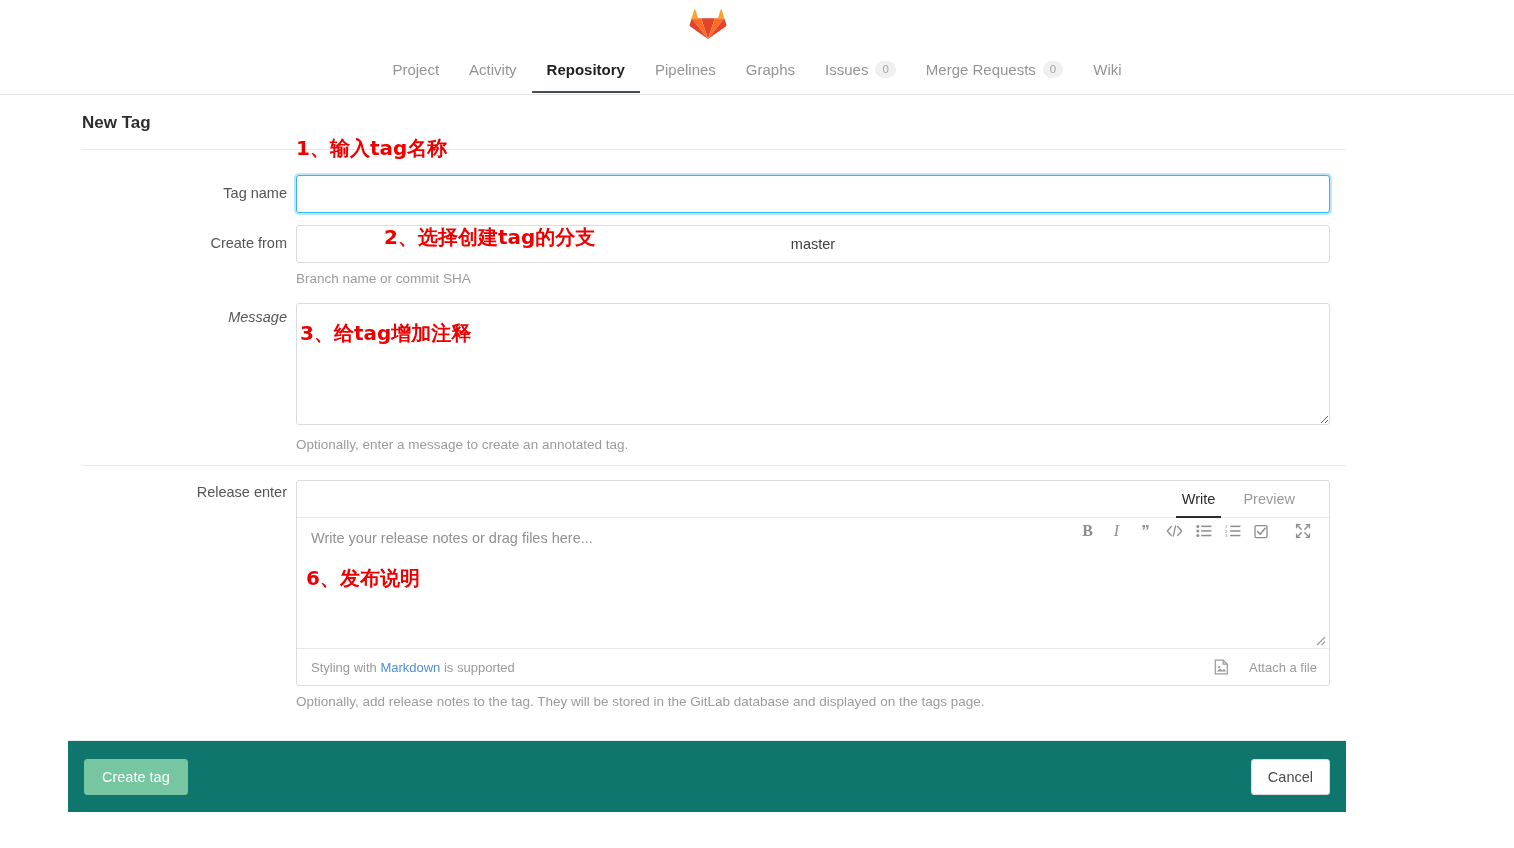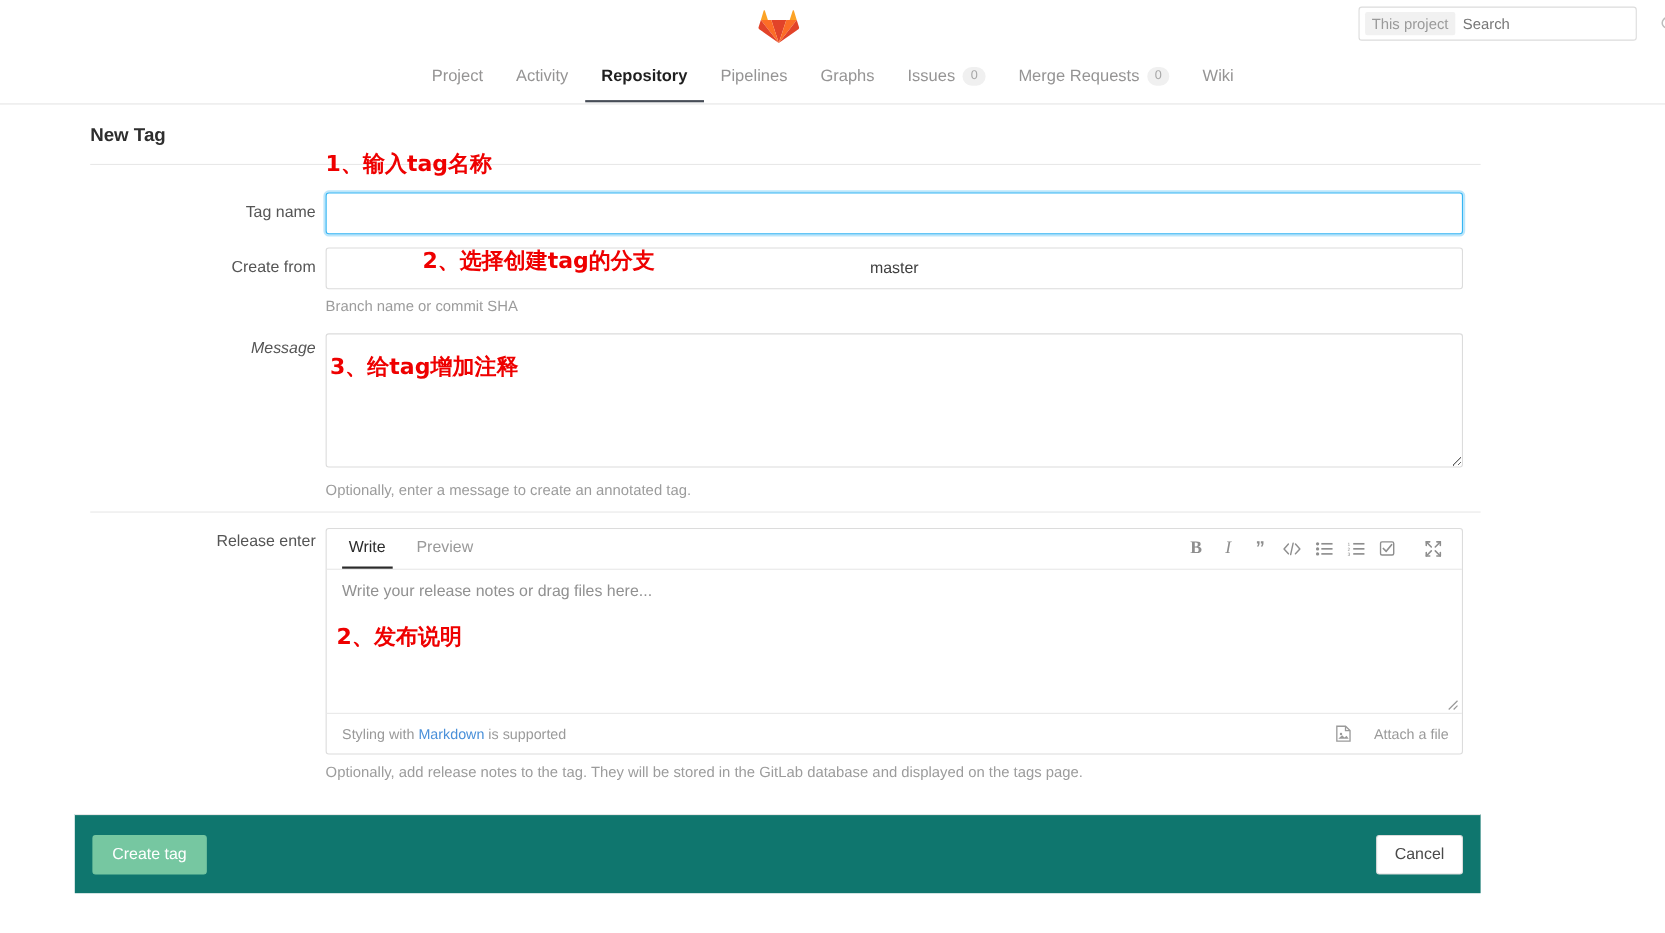--- a/index.html
+++ b/index.html
@@ -96,21 +96,21 @@
   .section-rule {
     position: absolute; left: 82px; width: 1264px; height: 1px; background: #e8e8e8;
   }
 
   
   .md-box {
     width: 1034px; border: 1px solid #dcdcdc; border-radius: 3px; background: #fff;
   }
   .md-head {
     display: flex; align-items: flex-end; justify-content: space-between;
-    height: 37px; border-bottom: 1px solid #e8e8e8; padding: 0 12px 0 14px;
+    height: 37px; border-bottom: 1px solid #e8e8e8; padding: 0 12px 14px 14px; flex-direction: column;
   }
   .md-tabs { display: flex; align-items: stretch; height: 37px; }
   .md-tab {
     display: flex; align-items: center; padding: 0 6px; margin-right: 16px;
     font-size: 14.5px; color: #9a9a9a; cursor: pointer;
     border-bottom: 2px solid transparent; height: 37px;
   }
   .md-tab.active { color: #2b2b2b; border-bottom-color: #2b2b2b; }
   .md-tools { display: flex; align-items: center; gap: 0; height: 37px; }
   .md-tool {
@@ -170,28 +170,20 @@
         <path fill="#e24329" d="M19 35 L12.2 14.2 H25.8 Z"></path>
         <path fill="#fc6d26" d="M19 35 L12.2 14.2 H2.7 Z"></path>
         <path fill="#e24329" d="M2.7 14.2 L0.6 20.8 C0.4 21.5 0.6 22.2 1.2 22.6 L19 35 Z"></path>
         <path fill="#fca326" d="M2.7 14.2 H9.1 L6.3 5.6 C6.2 5.1 5.5 5.1 5.3 5.6 Z"></path>
         <path fill="#fc6d26" d="M19 35 L25.8 14.2 H35.3 Z"></path>
         <path fill="#e24329" d="M35.3 14.2 L37.4 20.8 C37.6 21.5 37.4 22.2 36.8 22.6 L19 35 Z"></path>
         <path fill="#fca326" d="M35.3 14.2 H28.9 L31.7 5.6 C31.8 5.1 32.5 5.1 32.7 5.6 Z"></path>
       </svg>
     </div>
 
-    <div class="search-box">
-      <span class="search-scope">This project</span>
-      <input class="search-input" type="text" placeholder="Search" style="">
-      <svg class="search-icon" viewBox="0 0 16 16" fill="none">
-        <circle cx="6.8" cy="6.8" r="4.7" stroke="#bcbcbc" stroke-width="1.4"></circle>
-        <line x1="10.3" y1="10.3" x2="14.4" y2="14.4" stroke="#bcbcbc" stroke-width="1.4" stroke-linecap="round"></line>
-      </svg>
-    </div>
 
     <div class="navbar">
       <div class="nav-items" id="nav-items">
           <a class="nav-item" href="#">
             <span>Project</span>
           </a>
           <a class="nav-item" href="#">
             <span>Activity</span>
           </a>
           <a class="nav-item active" href="#">
@@ -331,16 +323,16 @@
       <button class="btn-primary">Create tag</button>
       <button class="btn-default">Cancel</button>
     </div>
 
   </div>
 
   <div id="annotation-layer">
       <div class="annot" style="left: 296px; top: 135px; text-align: right;">1、输入tag名称</div>
       <div class="annot" style="left: 384px; top: 224px;">2、选择创建tag的分支</div>
       <div class="annot" style="left: 300px; top: 320px;">3、给tag增加注释</div>
-      <div class="annot" style="left: 306px; top: 565px;">2、发布说明</div>
+      <div class="annot" style="left: 306px; top: 565px;">6、发布说明</div>
     </div>
 
 </div>
 
 </body></html>

